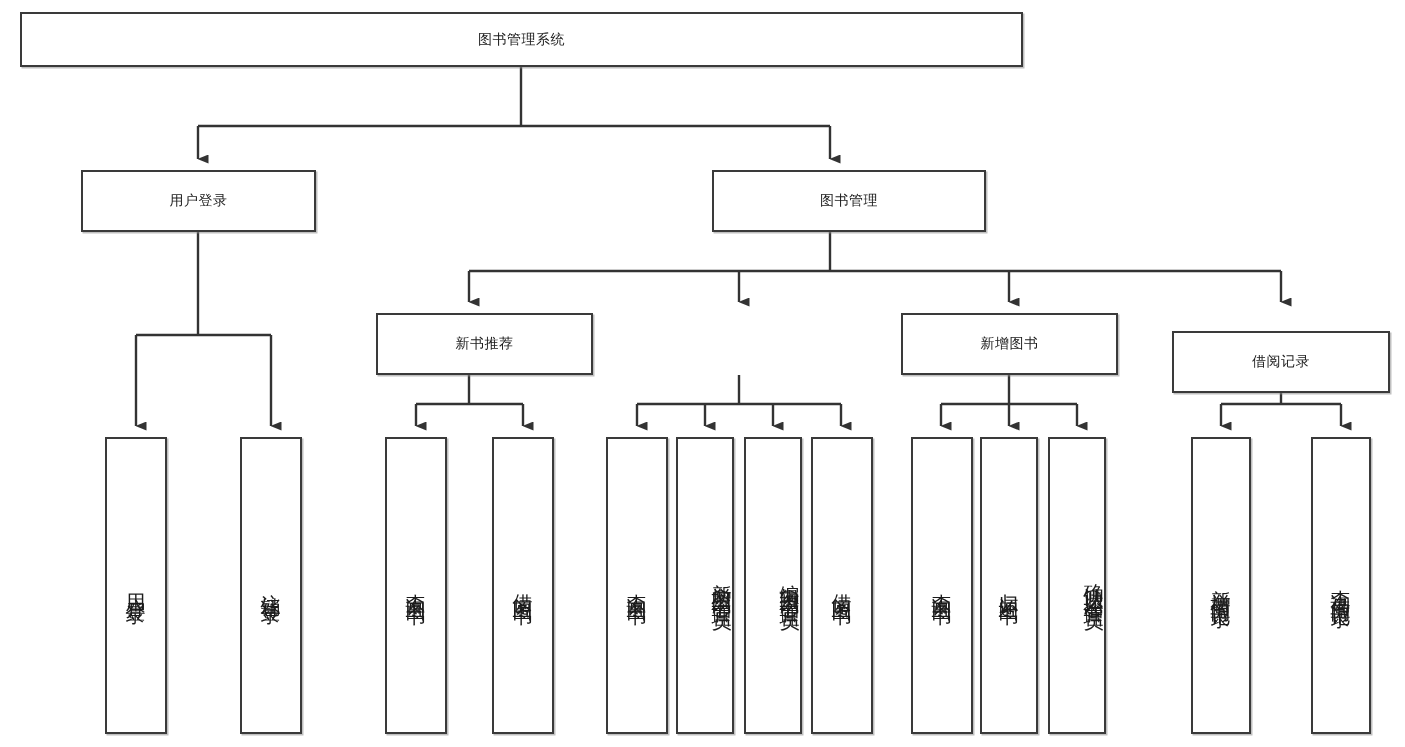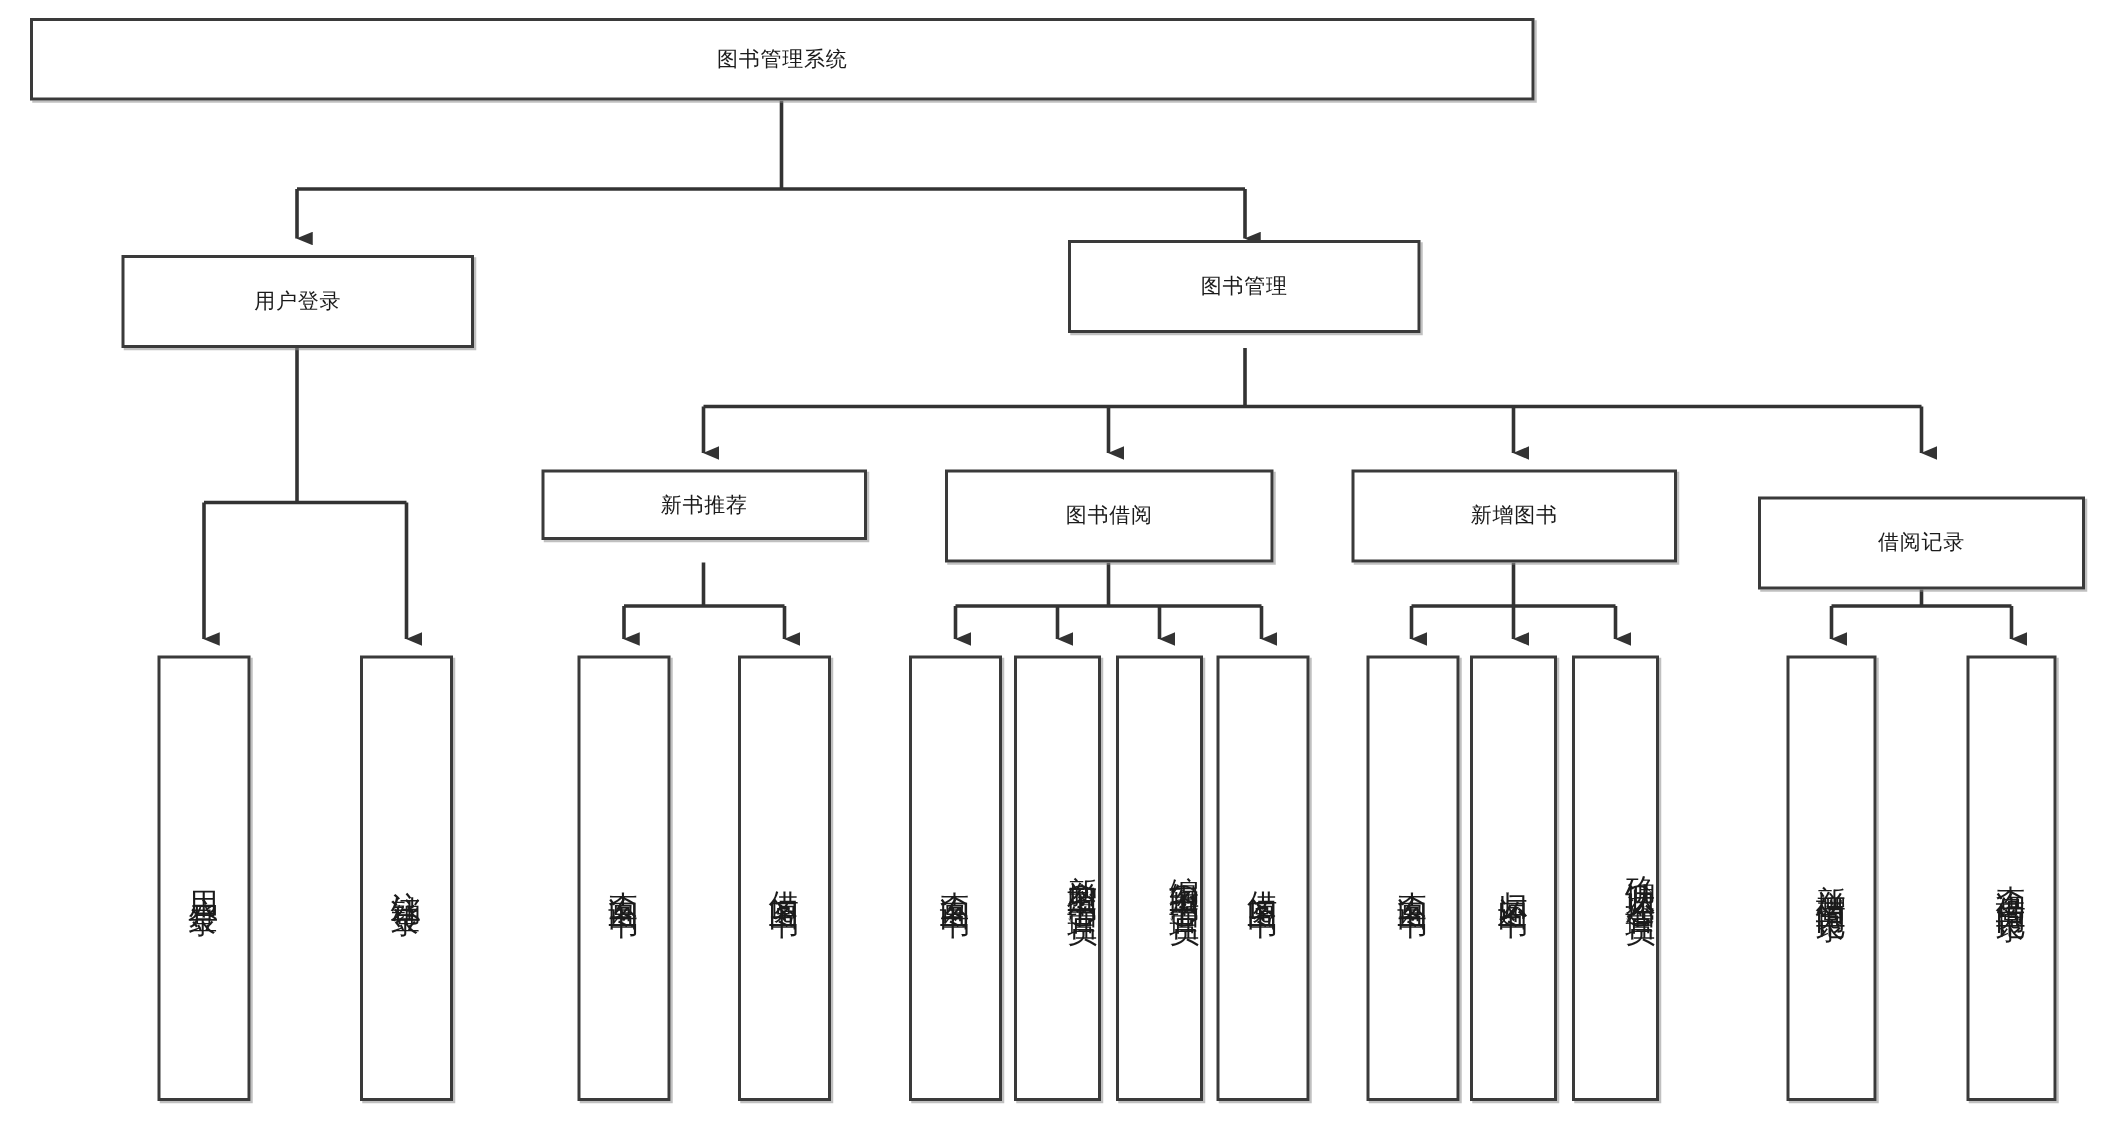--- a/index.html
+++ b/index.html
@@ -132,31 +132,28 @@
   </svg>
 
   <div class="node-box" style="left:20px; top:12px; width:1003px; height:55px;">
     <div class="node-label-h">图书管理系统</div>
   </div>
 
   <div class="node-box" style="left:81px; top:170px; width:235px; height:62px;">
     <div class="node-label-h">用户登录</div>
   </div>
 
-  <div class="node-box" style="left:712px; top:160px; width:235px; height:62px;">
+  <div class="node-box" style="left:712px; top:170px; width:274px; height:62px;">
     <div class="node-label-h">图书管理</div>
   </div>
 
-  <div class="node-box" style="left:361px; top:313px; width:217px; height:47px;">
+  <div class="node-box" style="left:376px; top:313px; width:217px; height:62px;">
     <div class="node-label-h">新书推荐</div>
   </div>
 
-  <div class="node-box" style="left:630px; top:313px; width:219px; height:62px;">
-    <div class="node-label-h">图书借阅</div>
-  </div>
 
   <div class="node-box" style="left:901px; top:313px; width:217px; height:62px;">
     <div class="node-label-h">新增图书</div>
   </div>
 
   <div class="node-box" style="left:1172px; top:331px; width:218px; height:62px;">
     <div class="node-label-h">借阅记录</div>
   </div>
 
   <div class="node-box" style="left:105px; top:437px; width:62px; height:297px;">

